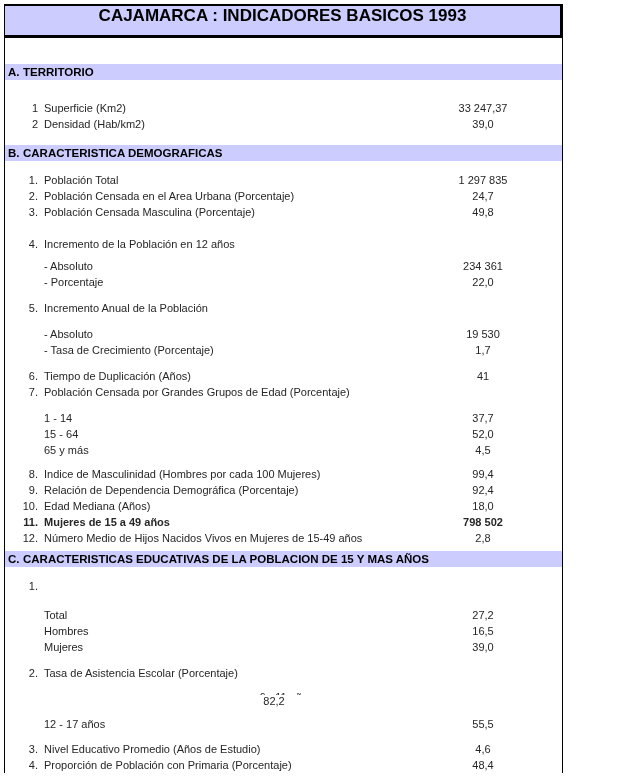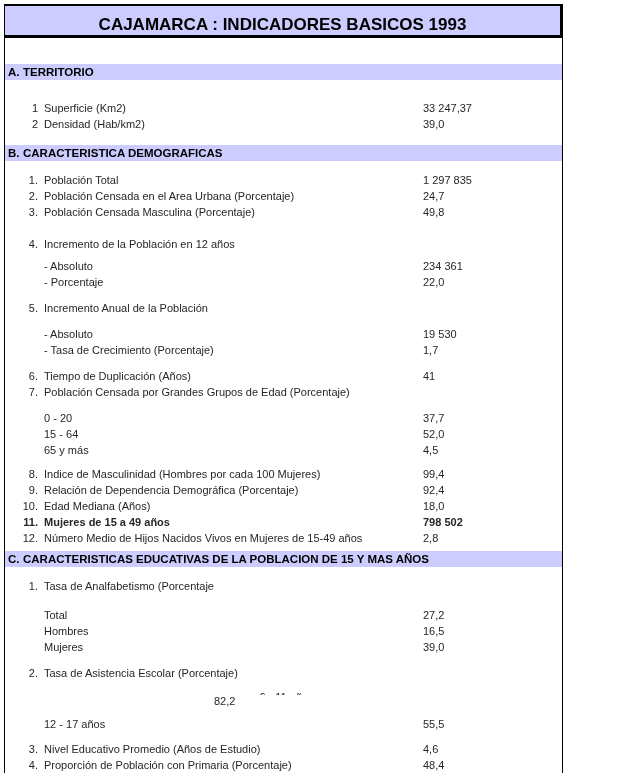--- a/index.html
+++ b/index.html
@@ -25,21 +25,21 @@
     border-right: 1px solid #000;
     background: #ffffff;
   }
   .titlebar {
     background: var(--band, #ccccff);
     border-top: 2px solid #000;
     border-bottom: 3px solid #000;
     border-right: 2px solid #000;
     height: 29px;
     display: flex;
-    align-items: flex-end;
+    align-items: flex-start;
     justify-content: center;
     font-weight: bold;
     font-size: 17px;
     color: #000;
     white-space: nowrap;
   }
   .sec-head {
     background: var(--band, #ccccff);
     height: 16px;
     display: flex;
@@ -71,21 +71,21 @@
     text-align: right;
   }
   .label {
     flex: 1;
     padding-left: 6px;
     overflow: hidden;
   }
   .value {
     flex: none;
     width: 120px;
-    text-align: left;
+    text-align: center;
     padding-right: 19px;
   }
   .gap { width: 100%; }
 </style>
 </head>
 <body>
 
 <div class="page">
   <div class="sheet">
     <div class="titlebar">
@@ -170,21 +170,21 @@
           <span class="value">41</span>
         </div>
         <div class="row" style="color: rgb(38, 38, 38);">
           <span class="num">7.</span>
           <span class="label">Población Censada por Grandes Grupos de Edad (Porcentaje)</span>
           <span class="value"></span>
         </div>
         <div class="gap" style="height: 10px;"></div>
         <div class="row" style="color: rgb(38, 38, 38);">
           <span class="num"></span>
-          <span class="label">0 - 20</span>
+          <span class="label">1 - 14</span>
           <span class="value">37,7</span>
         </div>
         <div class="row" style="color: rgb(38, 38, 38);">
           <span class="num"></span>
           <span class="label">15 - 64</span>
           <span class="value">52,0</span>
         </div>
         <div class="row" style="color: rgb(38, 38, 38);">
           <span class="num"></span>
           <span class="label">65 y más</span>
@@ -217,21 +217,20 @@
           <span class="value">2,8</span>
         </div>
         <div class="gap" style="height: 5px;"></div>
         <div class="sec-head">
           <span class="sec-letter">C.</span>
           <span class="sec-title">CARACTERISTICAS EDUCATIVAS DE LA POBLACION DE 15 Y MAS AÑOS</span>
         </div>
         <div class="gap" style="height: 11px;"></div>
         <div class="row" style="color: rgb(38, 38, 38);">
           <span class="num">1.</span>
-          <span class="label">Tasa de Analfabetismo (Porcentaje</span>
           <span class="value"></span>
         </div>
         <div class="gap" style="height: 13px;"></div>
         <div class="row" style="color: rgb(38, 38, 38);">
           <span class="num"></span>
           <span class="label">Total</span>
           <span class="value">27,2</span>
         </div>
         <div class="row" style="color: rgb(38, 38, 38);">
           <span class="num"></span>

